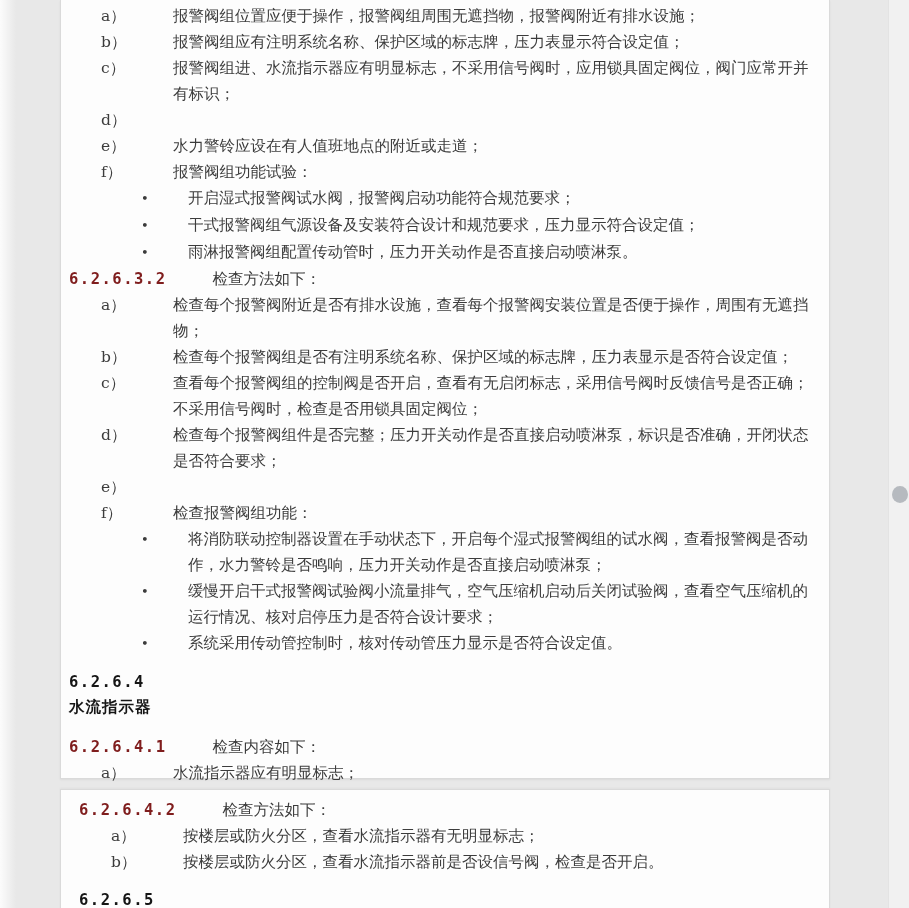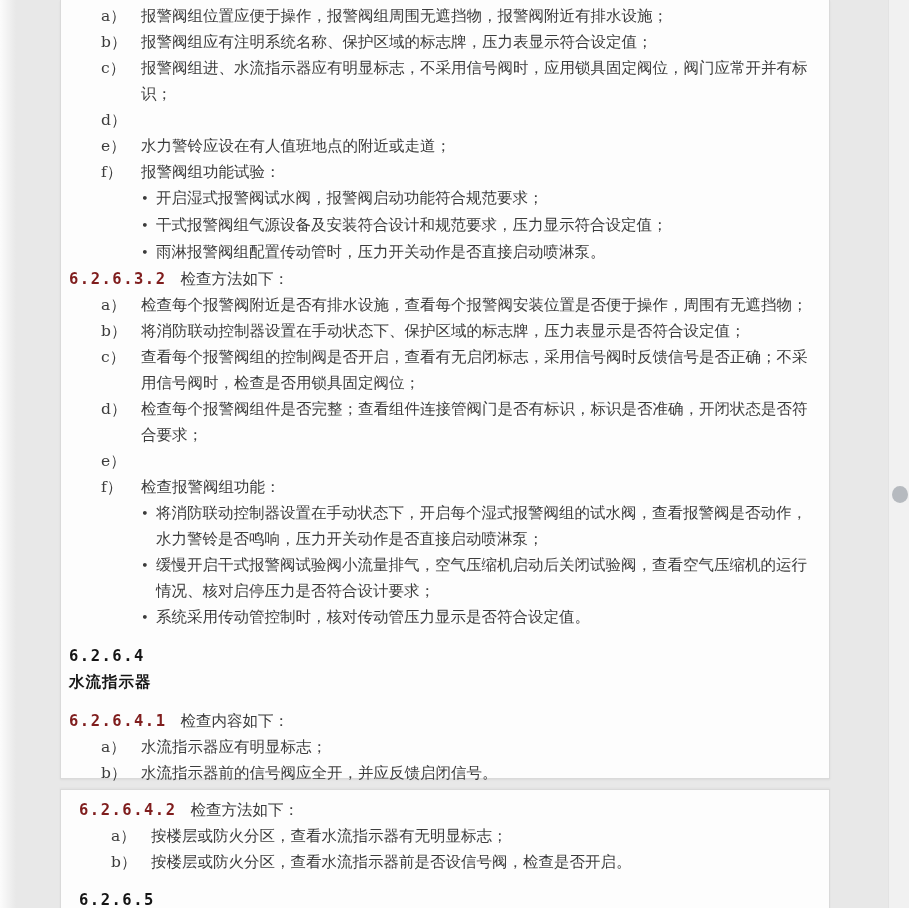--- a/index.html
+++ b/index.html
@@ -53,38 +53,38 @@
     box-shadow: 0 1px 2px rgba(0,0,0,0.06);
   }
   .page2 {
     top: 789px; height: 130px;
     border-bottom: none;
     padding: 7px 14px 0 0;
     --extra: 10px;
     box-shadow: 0 -1px 2px rgba(0,0,0,0.04);
   }
   .blk { display: flex; align-items: baseline; }
-  .blk .txt { flex: 1; }
+  .blk .txt { flex: 1; margin-left: 32px; }
   .blk.item { padding-left: calc(40px + var(--extra)); }
   .blk.item .lbl { width: 40px; flex-shrink: 0; }
   .blk.bullet { padding-left: calc(80px + var(--extra)); }
   .blk.bullet .mk { width: 15px; flex-shrink: 0; font-size: 13px; }
   .blk.clause { padding-left: calc(8px + var(--extra)); }
   .blk.heading { padding-left: calc(8px + var(--extra)); margin: 12px 0 13px 0; flex-direction: column; }
   .num {
     font-family: "DejaVu Sans Mono", "Liberation Mono", monospace;
     letter-spacing: 1.5px;
     font-weight: bold;
     color: #7f1d1d;
     margin-right: 14px;
     white-space: nowrap;
   }
   .heading .num { color: #151515; }
   .heading .htxt {
-    font-family: Liberation Sans, sans-serif;
+    font-family: Liberation Mono, monospace;
     font-weight: bold;
     color: #151515;
     letter-spacing: 1px;
   }
 </style>
 </head>
 <body>
 
 <div class="canvas">
 
@@ -127,29 +127,29 @@
       <div class="blk clause">
         <span class="num">6.2.6.3.2</span>
         <span class="txt ctxt">检查方法如下：</span>
       </div>
       <div class="blk item">
         <span class="lbl">a）</span>
         <span class="txt">检查每个报警阀附近是否有排水设施，查看每个报警阀安装位置是否便于操作，周围有无遮挡物；</span>
       </div>
       <div class="blk item">
         <span class="lbl">b）</span>
-        <span class="txt">将消防联动控制器设置在手动状态下、保护区域的标志牌，压力表显示是否符合设定值；</span>
+        <span class="txt">检查每个报警阀组是否有注明系统名称、保护区域的标志牌，压力表显示是否符合设定值；</span>
       </div>
       <div class="blk item">
         <span class="lbl">c）</span>
         <span class="txt">查看每个报警阀组的控制阀是否开启，查看有无启闭标志，采用信号阀时反馈信号是否正确；不采用信号阀时，检查是否用锁具固定阀位；</span>
       </div>
       <div class="blk item">
         <span class="lbl">d）</span>
-        <span class="txt">检查每个报警阀组件是否完整；查看组件连接管阀门是否有标识，标识是否准确，开闭状态是否符合要求；</span>
+        <span class="txt">检查每个报警阀组件是否完整；压力开关动作是否直接启动喷淋泵，标识是否准确，开闭状态是否符合要求；</span>
       </div>
       <div class="blk item">
         <span class="lbl">e）</span>
       </div>
       <div class="blk item">
         <span class="lbl">f）</span>
         <span class="txt">检查报警阀组功能：</span>
       </div>
       <div class="blk bullet">
         <span class="mk">•</span>

